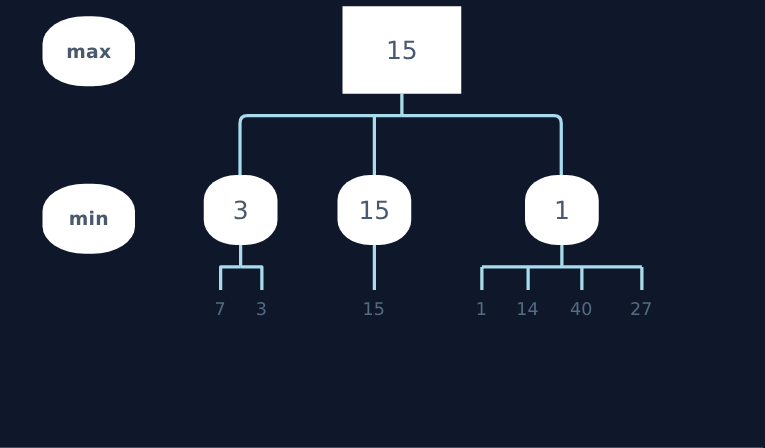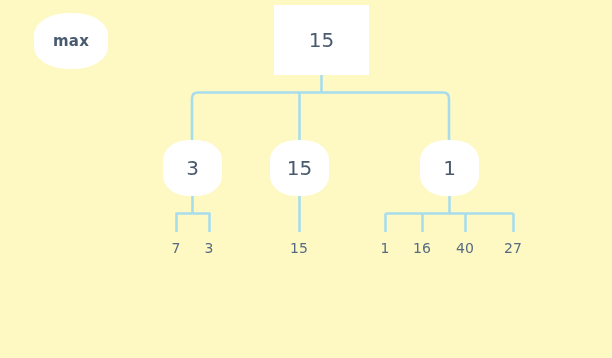--- a/index.html
+++ b/index.html
@@ -10,21 +10,21 @@
     width: 612px;
     height: 358px;
     overflow: hidden;
     background: #edf6fa;
     font-family: "DejaVu Sans", "Liberation Sans", sans-serif;
   }
   #stage {
     position: relative;
     width: 612px;
     height: 358px;
-    background: #fef9c3;
+    background: #0f172a;
   }
   #links {
     position: absolute;
     left: 0;
     top: 0;
     width: 612px;
     height: 358px;
   }
 
   
@@ -114,36 +114,39 @@
     <path d="M 385.5 213.5 L 513.5 213.5"></path>
     <path d="M 385.5 213.5 L 385.5 232"></path>
     <path d="M 422.5 213.5 L 422.5 232"></path>
     <path d="M 465.5 213.5 L 465.5 232"></path>
     <path d="M 513.5 213.5 L 513.5 232"></path>
   </svg>
 
   <div class="side-label max">
     <span>max</span>
   </div>
+  <div class="side-label min">
+    <span>min</span>
+  </div>
 
   <div class="node-root">
     <span>15</span>
   </div>
 
   <div class="node-mid n0">
     <span>3</span>
   </div>
   <div class="node-mid n1">
     <span>15</span>
   </div>
   <div class="node-mid n2">
     <span>1</span>
   </div>
 
   <div class="leaf" style="left:176px">7</div>
   <div class="leaf" style="left:209px">3</div>
   <div class="leaf" style="left:299px">15</div>
   <div class="leaf" style="left:385px">1</div>
-  <div class="leaf" style="left:422px">16</div>
+  <div class="leaf" style="left:422px">14</div>
   <div class="leaf" style="left:465px">40</div>
   <div class="leaf" style="left:513px">27</div>
 
 </div>
 
 </body></html>

